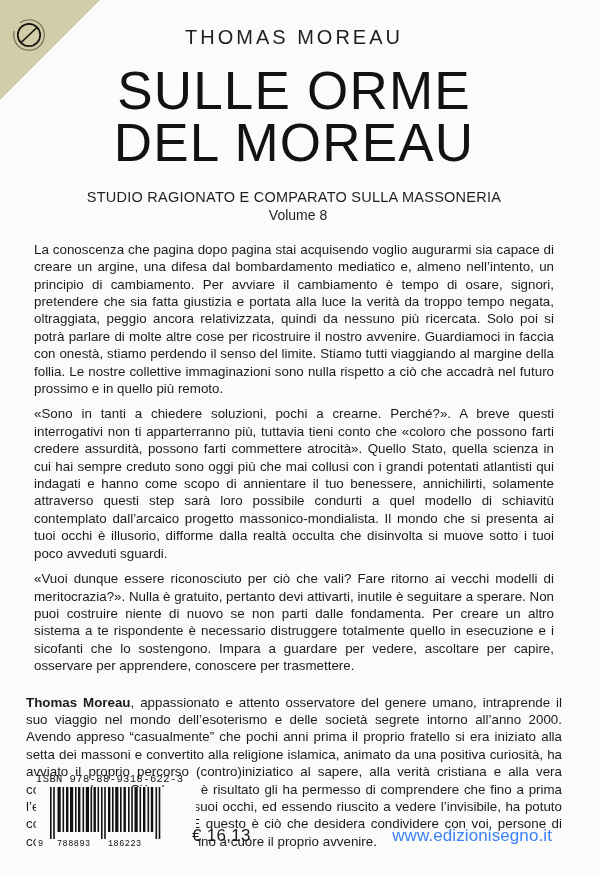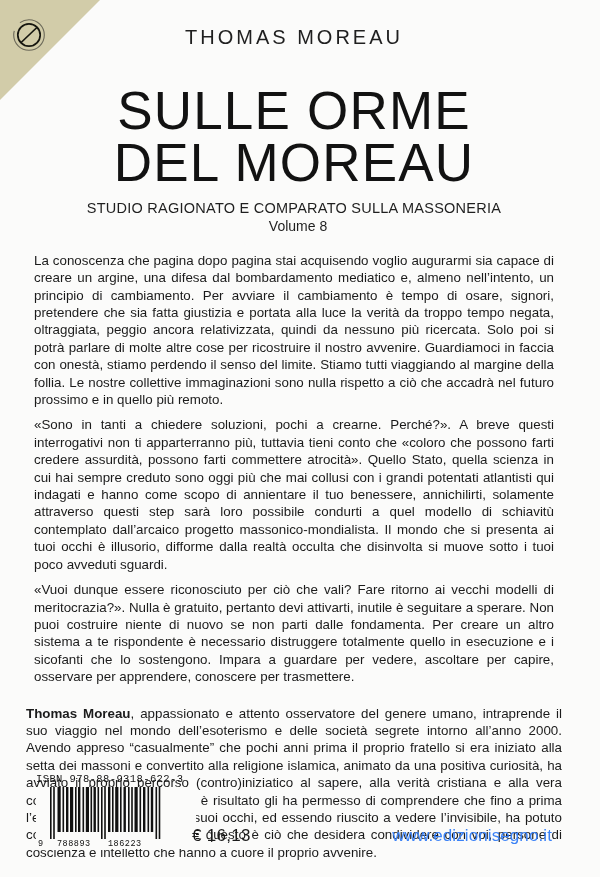--- a/index.html
+++ b/index.html
@@ -55,30 +55,30 @@
     text-align: center;
   }
   .author-name {
     font-size: 20px;
     letter-spacing: 3.0px;
     font-weight: 400;
     color: #1f1f1f;
     line-height: 1;
   }
   .book-title {
-    margin-top: 38px;
+    margin-top: 18px;
     font-size: 53px;
     line-height: 0.98;
     letter-spacing: 1.2px;
     font-weight: 300;
     color: #121212;
   }
   .book-title .line { display: block; white-space: nowrap; }
   .subtitle {
-    margin-top: 11px;
+    margin-top: 20px;
     font-size: 14.5px;
     letter-spacing: 0.25px;
     color: #1f1f1f;
     line-height: 1.18;
   }
   .volume {
     margin-top: 1px;
     font-size: 14px;
     color: #1f1f1f;
     line-height: 1.2;

